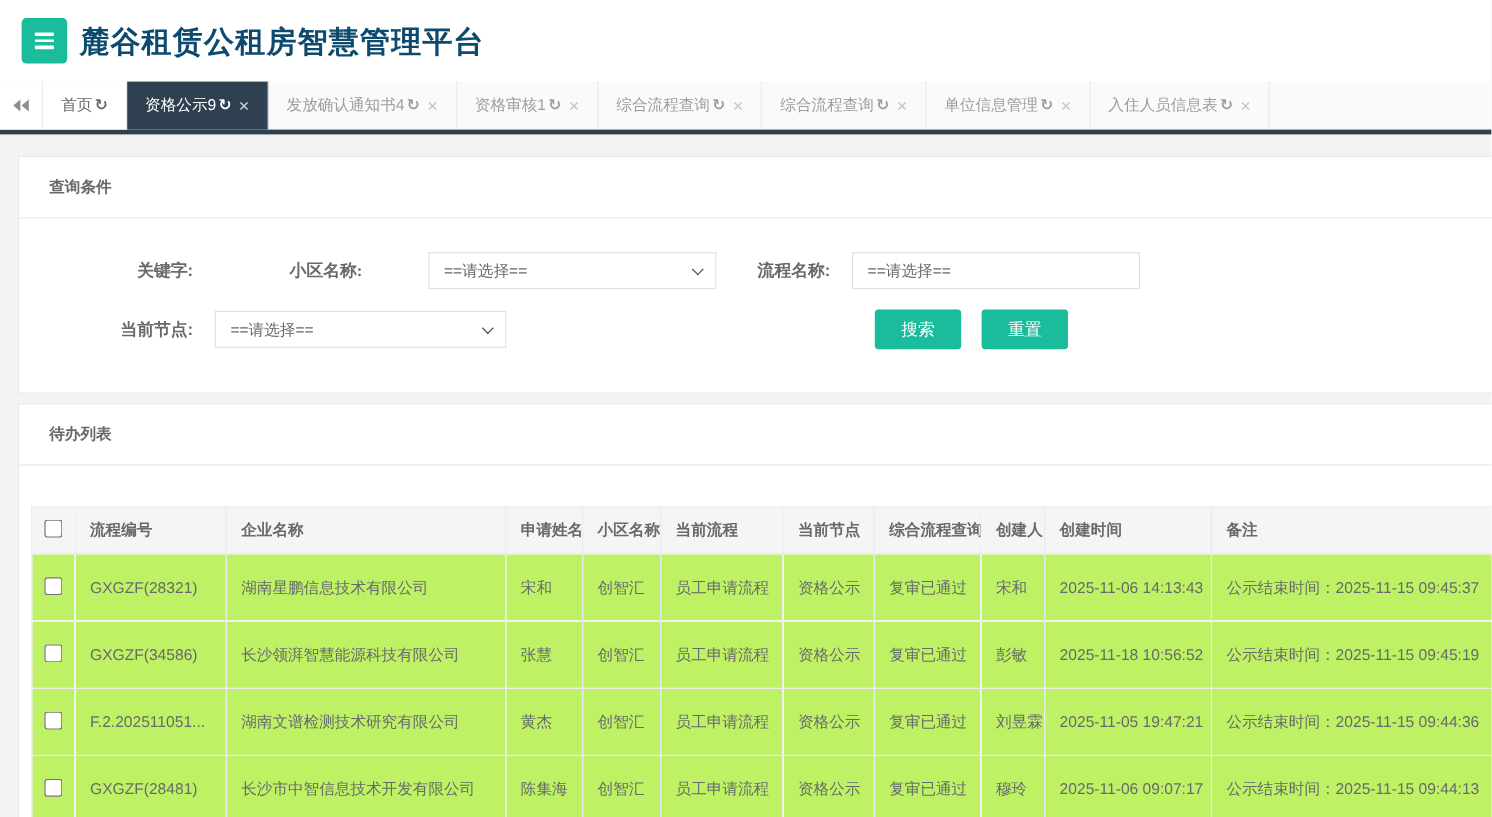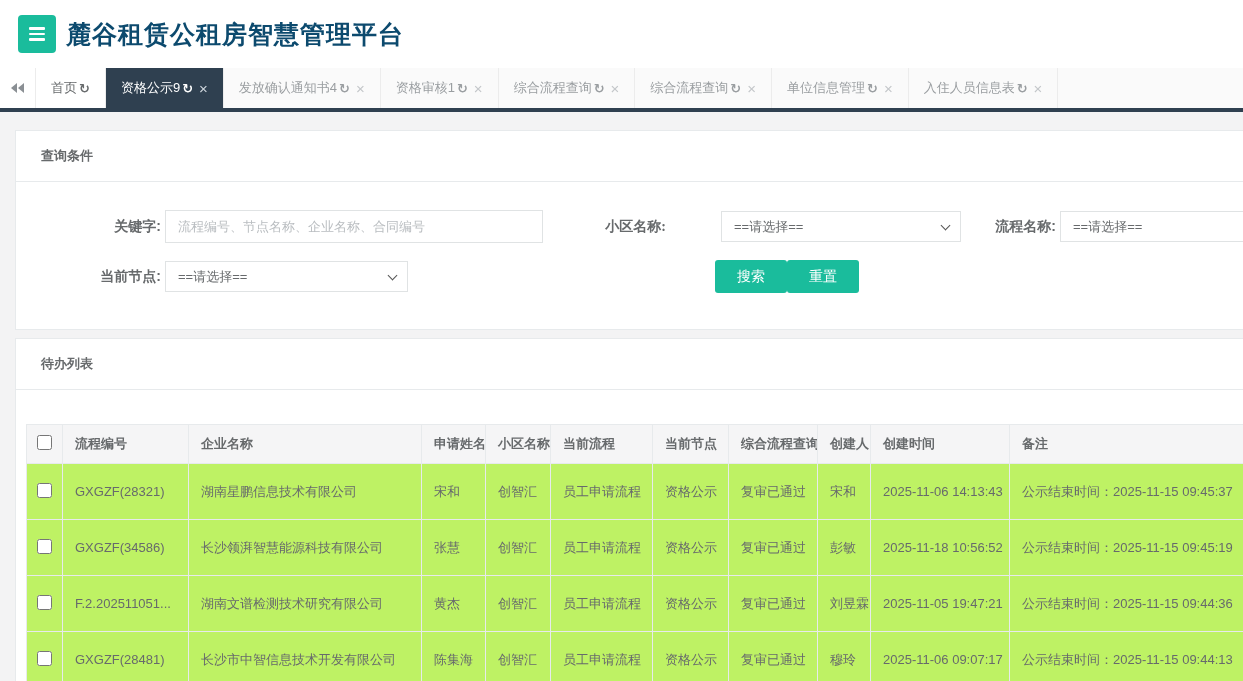--- a/index.html
+++ b/index.html
@@ -31,36 +31,36 @@
   
   .panel { background:#fff; border-top:1px solid #e7eaec; border-left:1px solid #e7eaec; border-bottom:1px solid #e7eaec;
     margin-left:15px; width:1290px; }
   .panel-query { margin-top:18px; }
   .panel-todo { margin-top:8px; }
   .panel-title { padding:16px 25px; border-bottom:1px solid #e7eaec; font-weight:700; font-size:13px; color:#676a6c; }
   
   .query-form { padding:28px 0 36px 20px; }
   .form-row { display:flex; align-items:center; }
   .form-row + .form-row { margin-top:17px; }
-  .form-label { width:125px; text-align:right; font-weight:700; font-size:14px; color:#676a6c; flex:none; margin-right:4px; white-space:nowrap; }
+  .form-label { width:125px; text-align:right; font-weight:700; font-size:14px; color:#676a6c; flex:none; margin-right:18px; white-space:nowrap; }
   .form-label.l2 { width:123px; margin-right:55px;font-family:Liberation Serif, serif; }
   .form-label.l3 { width:95px; }
   .text-input { width:378px; height:33px; border:1px solid #e0e3e4; padding:0 12px; font-size:13px; color:#676a6c;
     font-family:inherit; outline:none; background:#fff; }
   .text-input::placeholder { color:#b9bdc0; }
   .select-wrap { position:relative; display:inline-block; flex:none; }
   select { appearance:none; -webkit-appearance:none; -moz-appearance:none; width:240px; height:31px; border:1px solid #e0e3e4;
     background:#fff; padding:0 12px; font-size:13px; color:#676a6c; font-family:inherit; border-radius:0; outline:none; }
   select.wide { width:243px; }
   .chevron { position:absolute; right:12px; top:11px; width:7px; height:7px; border-right:1.5px solid #555;
     border-bottom:1.5px solid #555; transform:rotate(45deg); pointer-events:none; }
   .btn { height:33px; padding:0 22px; border:none; border-radius:3px; background:var(--accent,#1abc9c); color:#fff;
     font-size:14px; font-family:inherit; cursor:pointer; }
   .btn-search { margin-left:307px; }
-  .btn-reset { }
+  .btn-reset { margin-left:17px; }
   
   .table-wrap { padding:34px 10px 0 10px; }
   table { border-collapse:collapse; table-layout:fixed; width:1293px; font-size:13px; }
   th,td { border:1px solid #e7eaec; padding:0 12px; text-align:left; color:#676a6c; white-space:nowrap; overflow:hidden; }
   thead th { background:#f5f5f6; font-weight:700; height:39px;margin-left:41px; }
   tbody td { height:56px; background:#bef264; }
   th.cb, td.cb { width:36px; text-align:center; padding:0; }
   input[type=checkbox] { width:15px; height:15px; margin:0; accent-color:#fff; border:1px solid #b5b5b5; }
 </style>
 </head>
@@ -121,21 +121,20 @@
         <span class="close">×</span>
       </div>
     </div>
 </div>
 
 <div class="panel panel-query">
   <div class="panel-title">查询条件</div>
   <div class="query-form">
     <div class="form-row">
       <span class="form-label">关键字:</span>
-      <input class="text-input" placeholder="流程编号、节点名称、企业名称、合同编号" style="">
       <span class="form-label l2">小区名称:</span>
       <span class="select-wrap">
         <select>
           <option>==请选择==</option>
         </select>
         <span class="chevron"></span>
       </span>
       <span class="form-label l3">流程名称:</span>
       <span class="select-wrap">
         <select>

